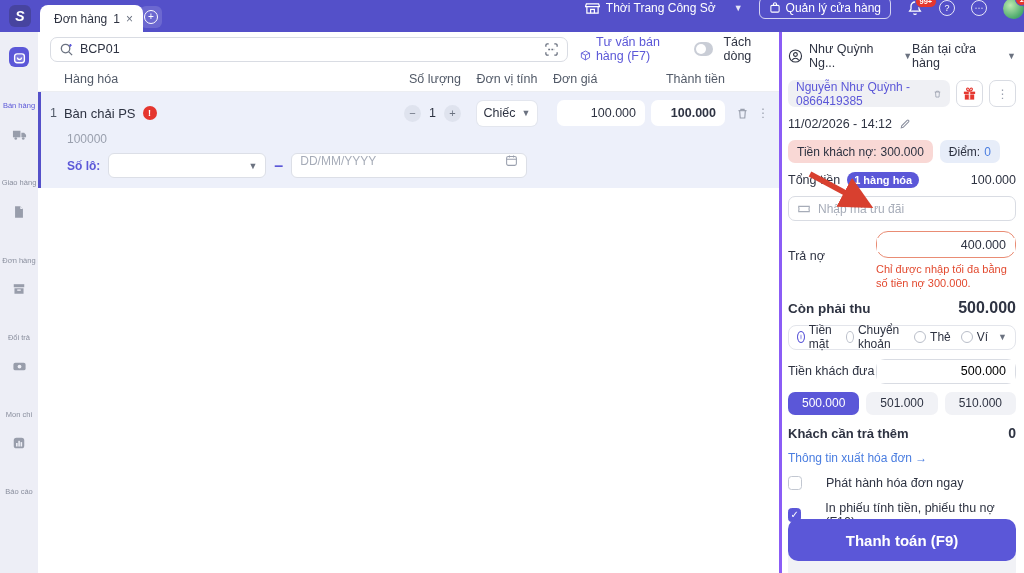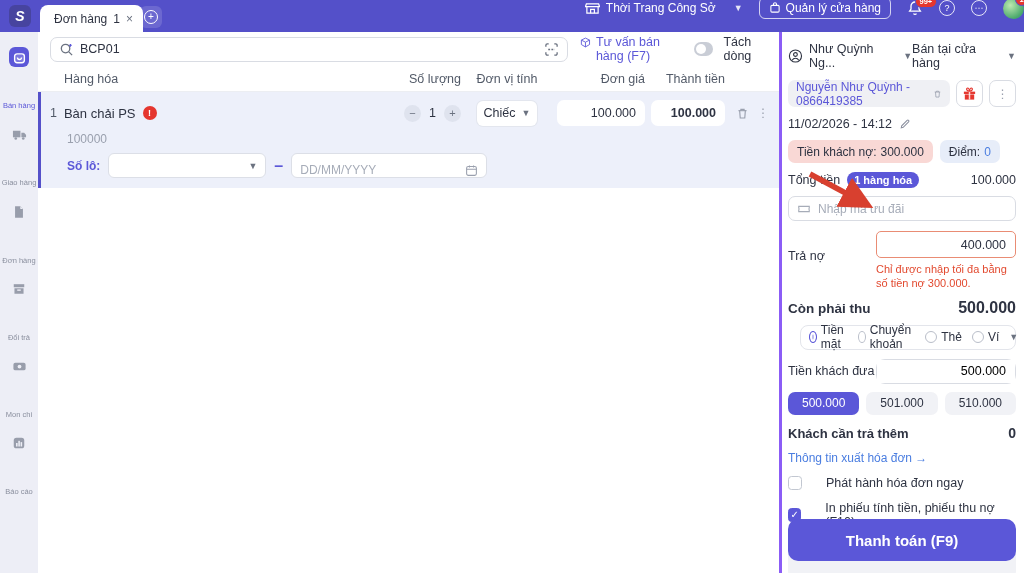--- a/index.html
+++ b/index.html
@@ -48,31 +48,31 @@
 
   
   .main { position:absolute; left:38px; top:32px; width:744px; height:541px; background:#fff;
     border-right:3px solid #8b5cf6; }
   .toolbar { display:flex; align-items:center; height:34px; padding:0 12px; gap:12px; }
   .search-box { flex:0 0 518px; height:25px; border:1px solid #d9dce3; border-radius:7px;
     display:flex; align-items:center; padding:0 8px; gap:6px; background:#fff; }
   .search-box input { border:none; outline:none; flex:1; font-size:12.5px; color:#2e3342;
     font-family:inherit; background:transparent; }
   .toolbar-right { display:flex; align-items:center; gap:10px; margin-left:auto; }
-  .consult { display:flex; align-items:flex-start; gap:5px; color:#5b57d8; font-size:12.5px; }
+  .consult { display:flex; align-items:flex-end; gap:5px; color:#5b57d8; font-size:12.5px; }
   .toggle { width:26px; height:14px; border-radius:8px; background:#c9cdd6; position:relative; }
   .toggle .knob { position:absolute; left:2px; top:2px; width:10px; height:10px; border-radius:50%; background:#fff; }
   .split-label { font-size:12.5px; color:#2e3342; }
 
   .thead { display:flex; align-items:center; height:26px; font-size:12.5px; color:#525a68;
     border-bottom:1px solid #eceef2; padding-right:8px; }
   .col-name { flex:1; padding-left:26px; }
   .col-qty { width:100px; text-align:right; }
   .col-unit { width:92px; text-align:center; }
-  .col-price { width:92px; text-align:right; }
+  .col-price { width:92px; text-align:left; }
   .col-total { width:80px; text-align:right; }
   .col-actions { width:46px; }
 
   .trow { background:#edf0fa; border-left:3px solid #5450c9; padding:8px 8px 10px 0; position:relative; }
   .trow-line1 { display:flex; align-items:center; }
   .item-cell { flex:1; padding-left:9px; display:flex; align-items:center; gap:7px; }
   .item-index { color:#525a68; font-size:12.5px; }
   .item-name { font-size:13px; color:#2e3342; }
   .err-badge { width:14px; height:14px; border-radius:50%; background:#e5362e; color:#fff;
     font-size:9px; font-weight:bold; display:flex; align-items:center; justify-content:center; }
@@ -91,22 +91,22 @@
     align-items:center; justify-content:flex-end; padding:0 9px; font-size:12.5px; font-weight:bold; }
   .row-actions { width:46px; display:flex; align-items:center; justify-content:flex-end; gap:8px;
     color:#9aa0ae; padding-right:2px; }
   .vdots { font-size:12px; letter-spacing:0; color:#9aa0ae; }
   .sku { padding-left:26px; color:#9aa0ae; font-size:12px; margin-top:6px; }
   .lot-line { display:flex; align-items:center; gap:8px; padding-left:26px; margin-top:7px; }
   .lot-label { color:#5b57d8; font-size:12px; font-weight:bold; }
   .lot-select { width:158px; height:25px; background:#fff; border:1px solid #dcdfe7; border-radius:6px;
     display:flex; align-items:center; justify-content:flex-end; padding:0 8px; color:#9aa0ae; font-size:10px; }
   .dash { color:#5b57d8; font-weight:bold; }
-  .date-input { width:196px; height:25px; background:#fff; border:1px solid #dcdfe7; border-radius:6px;
-    display:flex; align-items:flex-end; padding:0 8px; gap:6px; }
+  .date-input { width:236px; height:25px; background:#fff; border:1px solid #dcdfe7; border-radius:6px;
+    display:flex; align-items:flex-start; padding:0 8px; gap:6px; }
   .date-input input { border:none; outline:none; flex:1; font-size:12px; color:#2e3342;
     font-family:inherit; background:transparent; }
   .date-input input::placeholder { color:#a6acb8; }
 
   
   .panel { position:absolute; left:783px; top:32px; width:241px; height:541px; background:#fff;
     padding:8px 8px 0 5px; font-size:12.5px; }
   .prow { display:flex; align-items:center; }
   .cust-row { justify-content:space-between; margin-top:2px; }
   .cust-sel { display:flex; align-items:center; gap:6px; }
@@ -127,30 +127,30 @@
   .hh-badge { background:#5b57d8; color:#fff; font-size:11px; border-radius:9px; padding:2px 7px;
     margin-left:7px; font-weight:bold; }
   .right-val { margin-left:auto; }
   .promo { margin-top:8px; height:25px; border:1px solid #d9dce3; border-radius:7px; display:flex;
     align-items:center; padding:0 8px; gap:7px; color:#a6acb8; }
   .promo input { border:none; outline:none; flex:1; font-size:12px; font-family:inherit; }
   .promo input::placeholder { color:#a6acb8; }
   .debt-section { margin-top:10px; display:flex; }
   .debt-label { margin-top:18px; }
   .debt-right { margin-left:auto; width:140px; }
-  .debt-input { width:140px; height:27px; border:1.4px solid #e98c74; border-radius:5px;
+  .debt-input { width:140px; height:27px; border:1.4px solid #e98c74; border-radius:12px;
     display:flex; align-items:center; }
   .debt-input input { border:none; outline:none; width:100%; text-align:right; padding:0 9px;
     font-size:12.5px; font-family:inherit; color:#2e3342; }
   .debt-error { margin-top:4px; color:#e2492f; font-size:11px; line-height:1.3; }
   .remain-row { margin-top:8px; display:flex; align-items:baseline; }
   .remain-label { font-weight:bold; font-size:13.5px; }
   .remain-val { margin-left:auto; font-weight:bold; font-size:16px; }
   .pay-methods { margin-top:8px; border:1px solid #e3e5eb; border-radius:8px; height:25px;
-    display:flex; align-items:center; padding:0 8px; gap:10px; font-size:12px;margin-left:12px; }
+    display:flex; align-items:center; padding:0 8px; gap:10px; font-size:12px; }
   .radio { display:flex; align-items:center; gap:4px; }
   .rdot { width:12px; height:12px; border:1.3px solid #b9bec9; border-radius:50%; background:#fff; }
   .radio.sel .rdot { border-color:#5b57d8; box-shadow:inset 0 0 0 2.6px #fff; background:#5b57d8; }
   .pay-methods .caret-d { margin-left:auto; }
   .cash-row { margin-top:9px; display:flex; align-items:center; }
   .cash-input { margin-left:auto; width:140px; height:25px; border:1px solid #d9dce3; border-radius:9px; }
   .cash-input input { border:none; outline:none; width:100%; height:100%; text-align:right;
     padding:0 9px; font-size:12.5px; font-family:inherit; }
   .denoms { margin-top:8px; display:flex; gap:7px; }
   .denom { flex:1; height:23px; border-radius:7px; background:#f1f2f6; font-size:12px; color:#2e3342;

